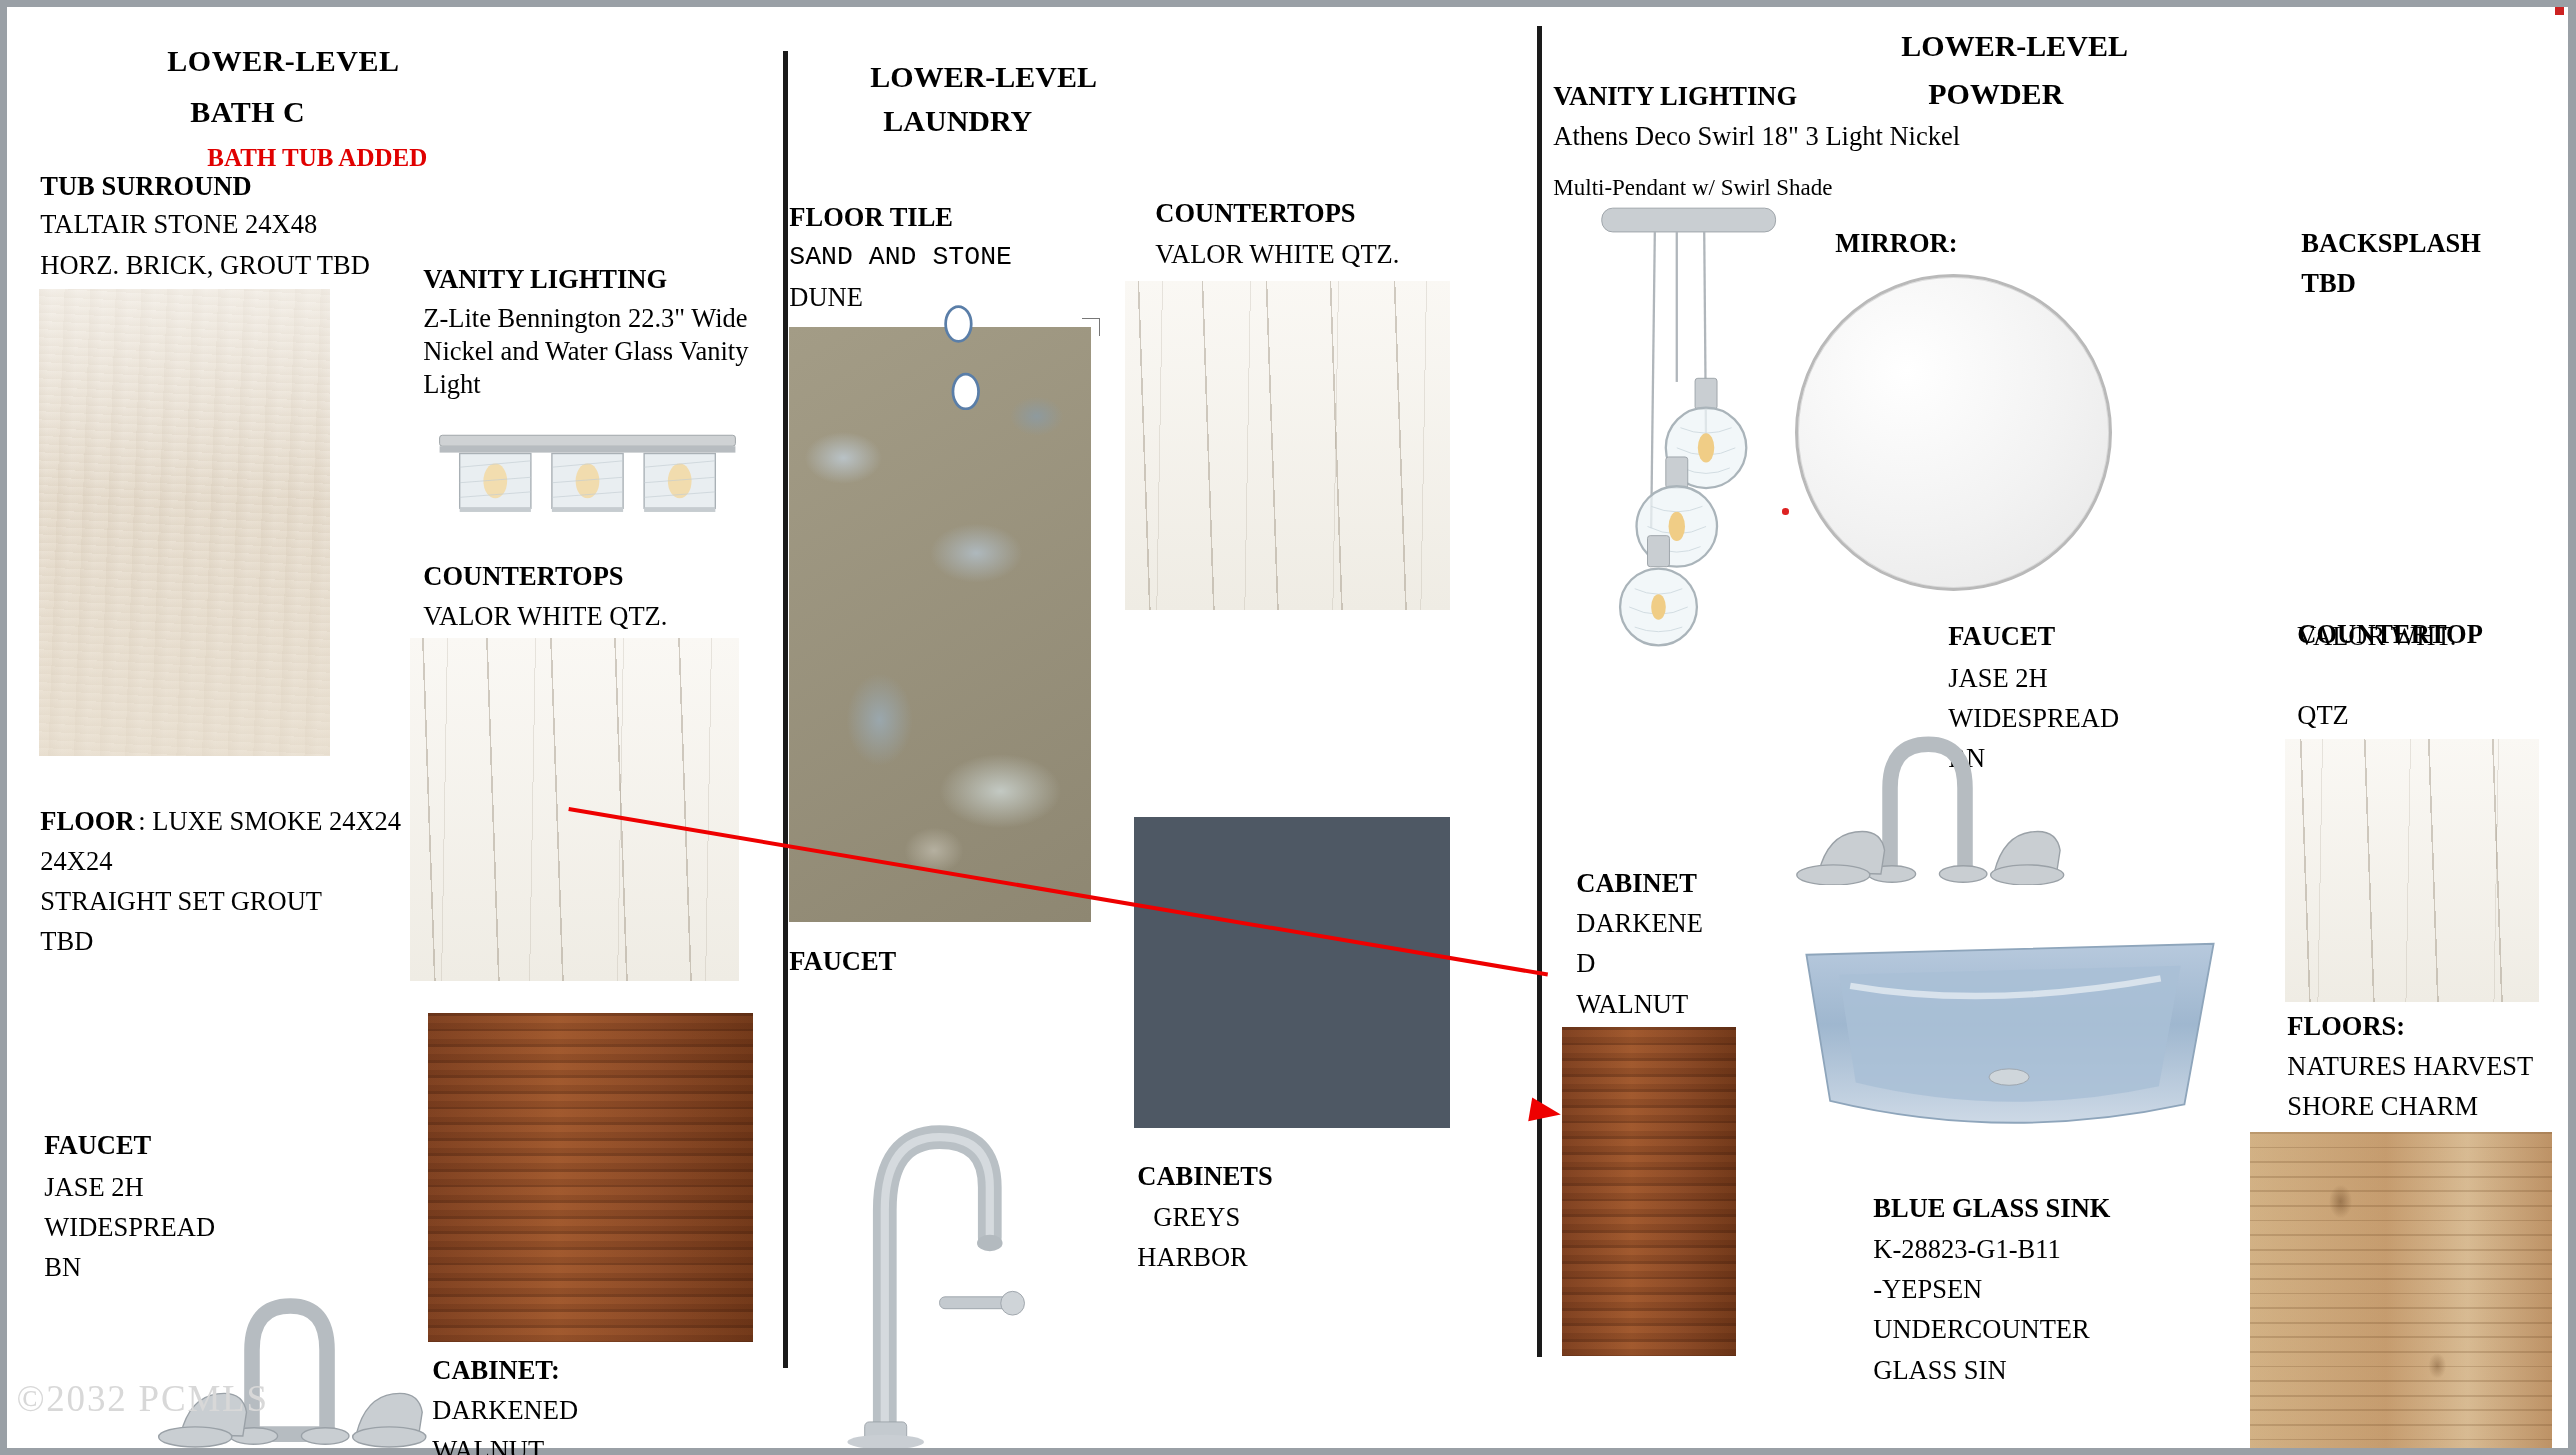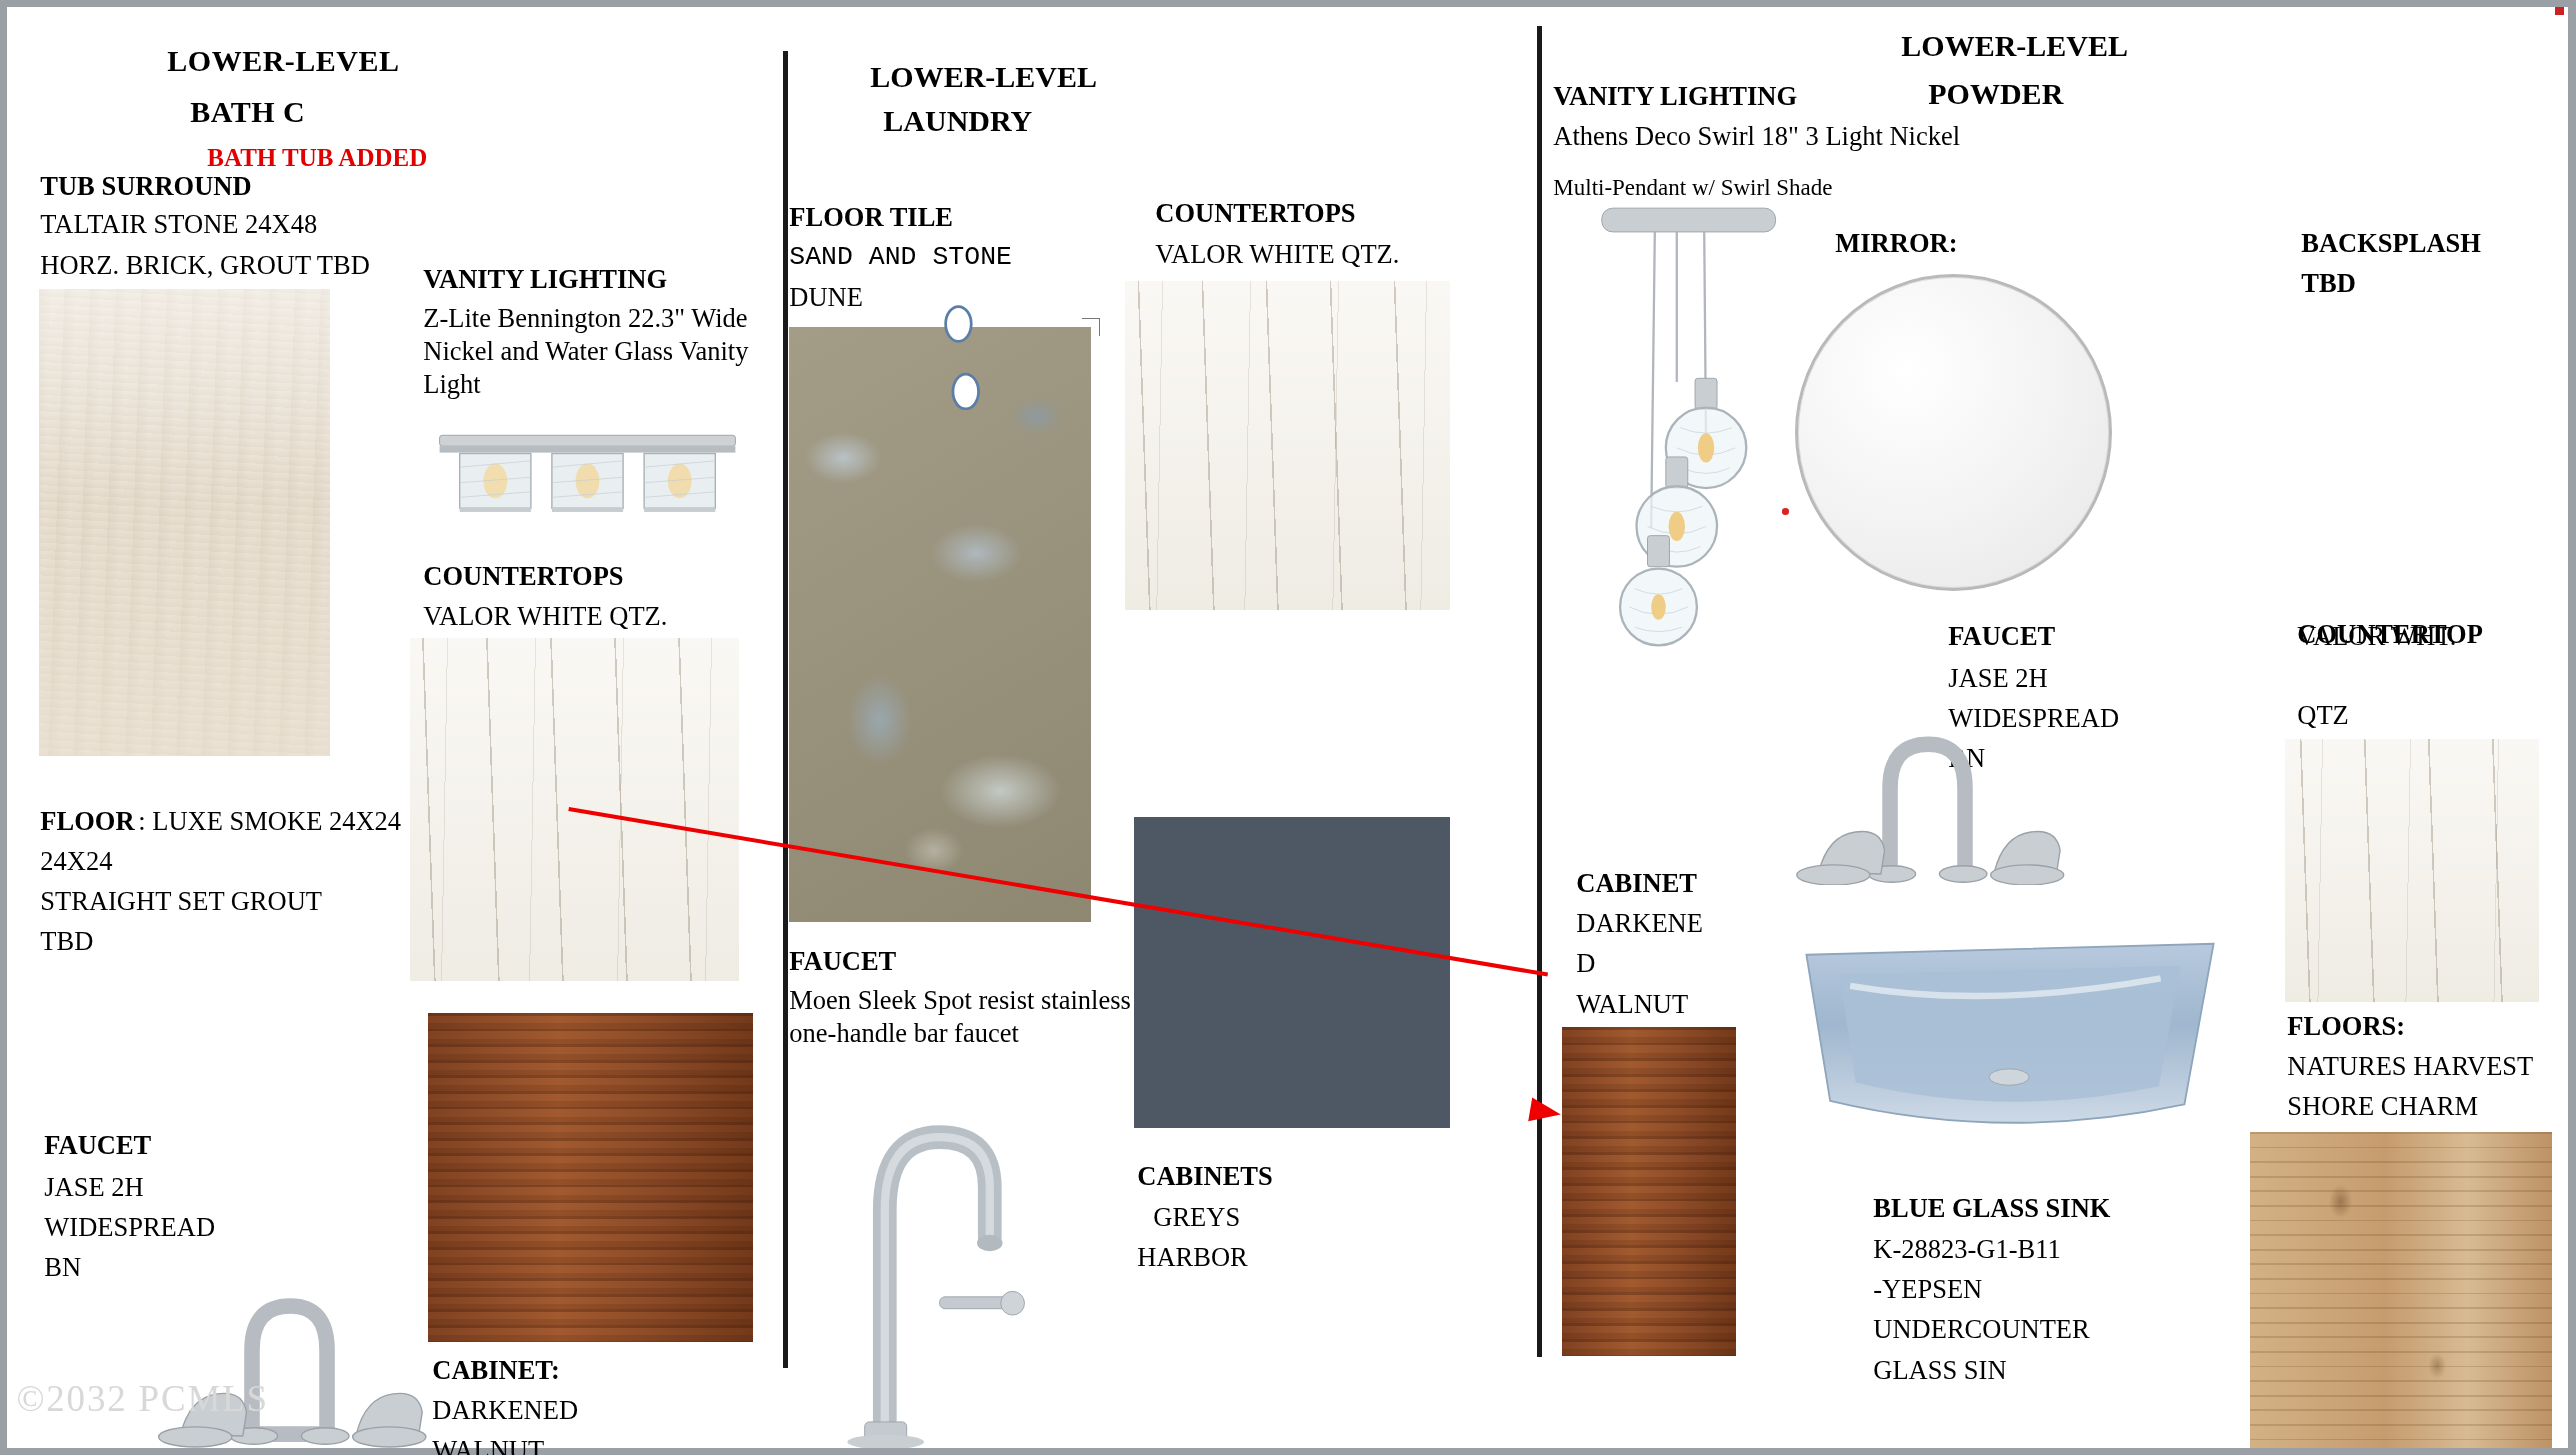--- a/index.html
+++ b/index.html
@@ -170,21 +170,20 @@
       <ellipse cx="38" cy="100" rx="14" ry="19" fill="#ffffff" stroke="#5a7ea8" stroke-width="3"></ellipse>
     </svg>
   </div>
   <div style="position:absolute;left:1075px;top:311px;width:16.5px;height:16.5px;border-top:1.8px solid #777;border-right:1.8px solid #777;"></div>
 
   <div class="txt b" style="left:1148px;top:190px;font-size:26.5px;">COUNTERTOPS</div>
   <div class="txt" style="left:1148px;top:231px;font-size:26.5px;">VALOR  WHITE QTZ.</div>
   <div class="swatch valor" style="left:1118px;top:274px;width:325px;height:329px;"></div>
 
   <div class="txt b" style="left:782px;top:938px;font-size:26.5px;">FAUCET</div>
-  <div class="txt" style="left:782px;top:977px;font-size:26.5px;width:366px;">Moen Sleek Spot resist stainless one-handle bar faucet</div>
 
   <div style="position:absolute;left:823px;top:1093px;width:210px;height:348px;">
     <svg viewBox="0 0 230 380" width="210" height="348">
       <path d="M60 370 L60 120 Q60 40 120 40 Q175 40 175 95 L175 150" fill="none" stroke="#b9c0c5" stroke-width="26" stroke-linecap="round"></path>
       <path d="M60 370 L60 120 Q60 40 120 40 Q175 40 175 95 L175 150" fill="none" stroke="#e3e8eb" stroke-width="9" stroke-linecap="round" opacity=".65"></path>
       <rect x="38" y="352" width="46" height="22" rx="5" fill="#c4cacf" stroke="#9ba2a8"></rect>
       <ellipse cx="61" cy="374" rx="42" ry="8" fill="#c9ced3"></ellipse>
       <rect x="120" y="215" width="80" height="13" rx="6" fill="#c4cacf" stroke="#9ba2a8"></rect>
       <circle cx="200" cy="222" r="13" fill="#cfd4d8" stroke="#9ba2a8"></circle>
       <ellipse cx="175" cy="156" rx="14" ry="9" fill="#b3babf"></ellipse>

